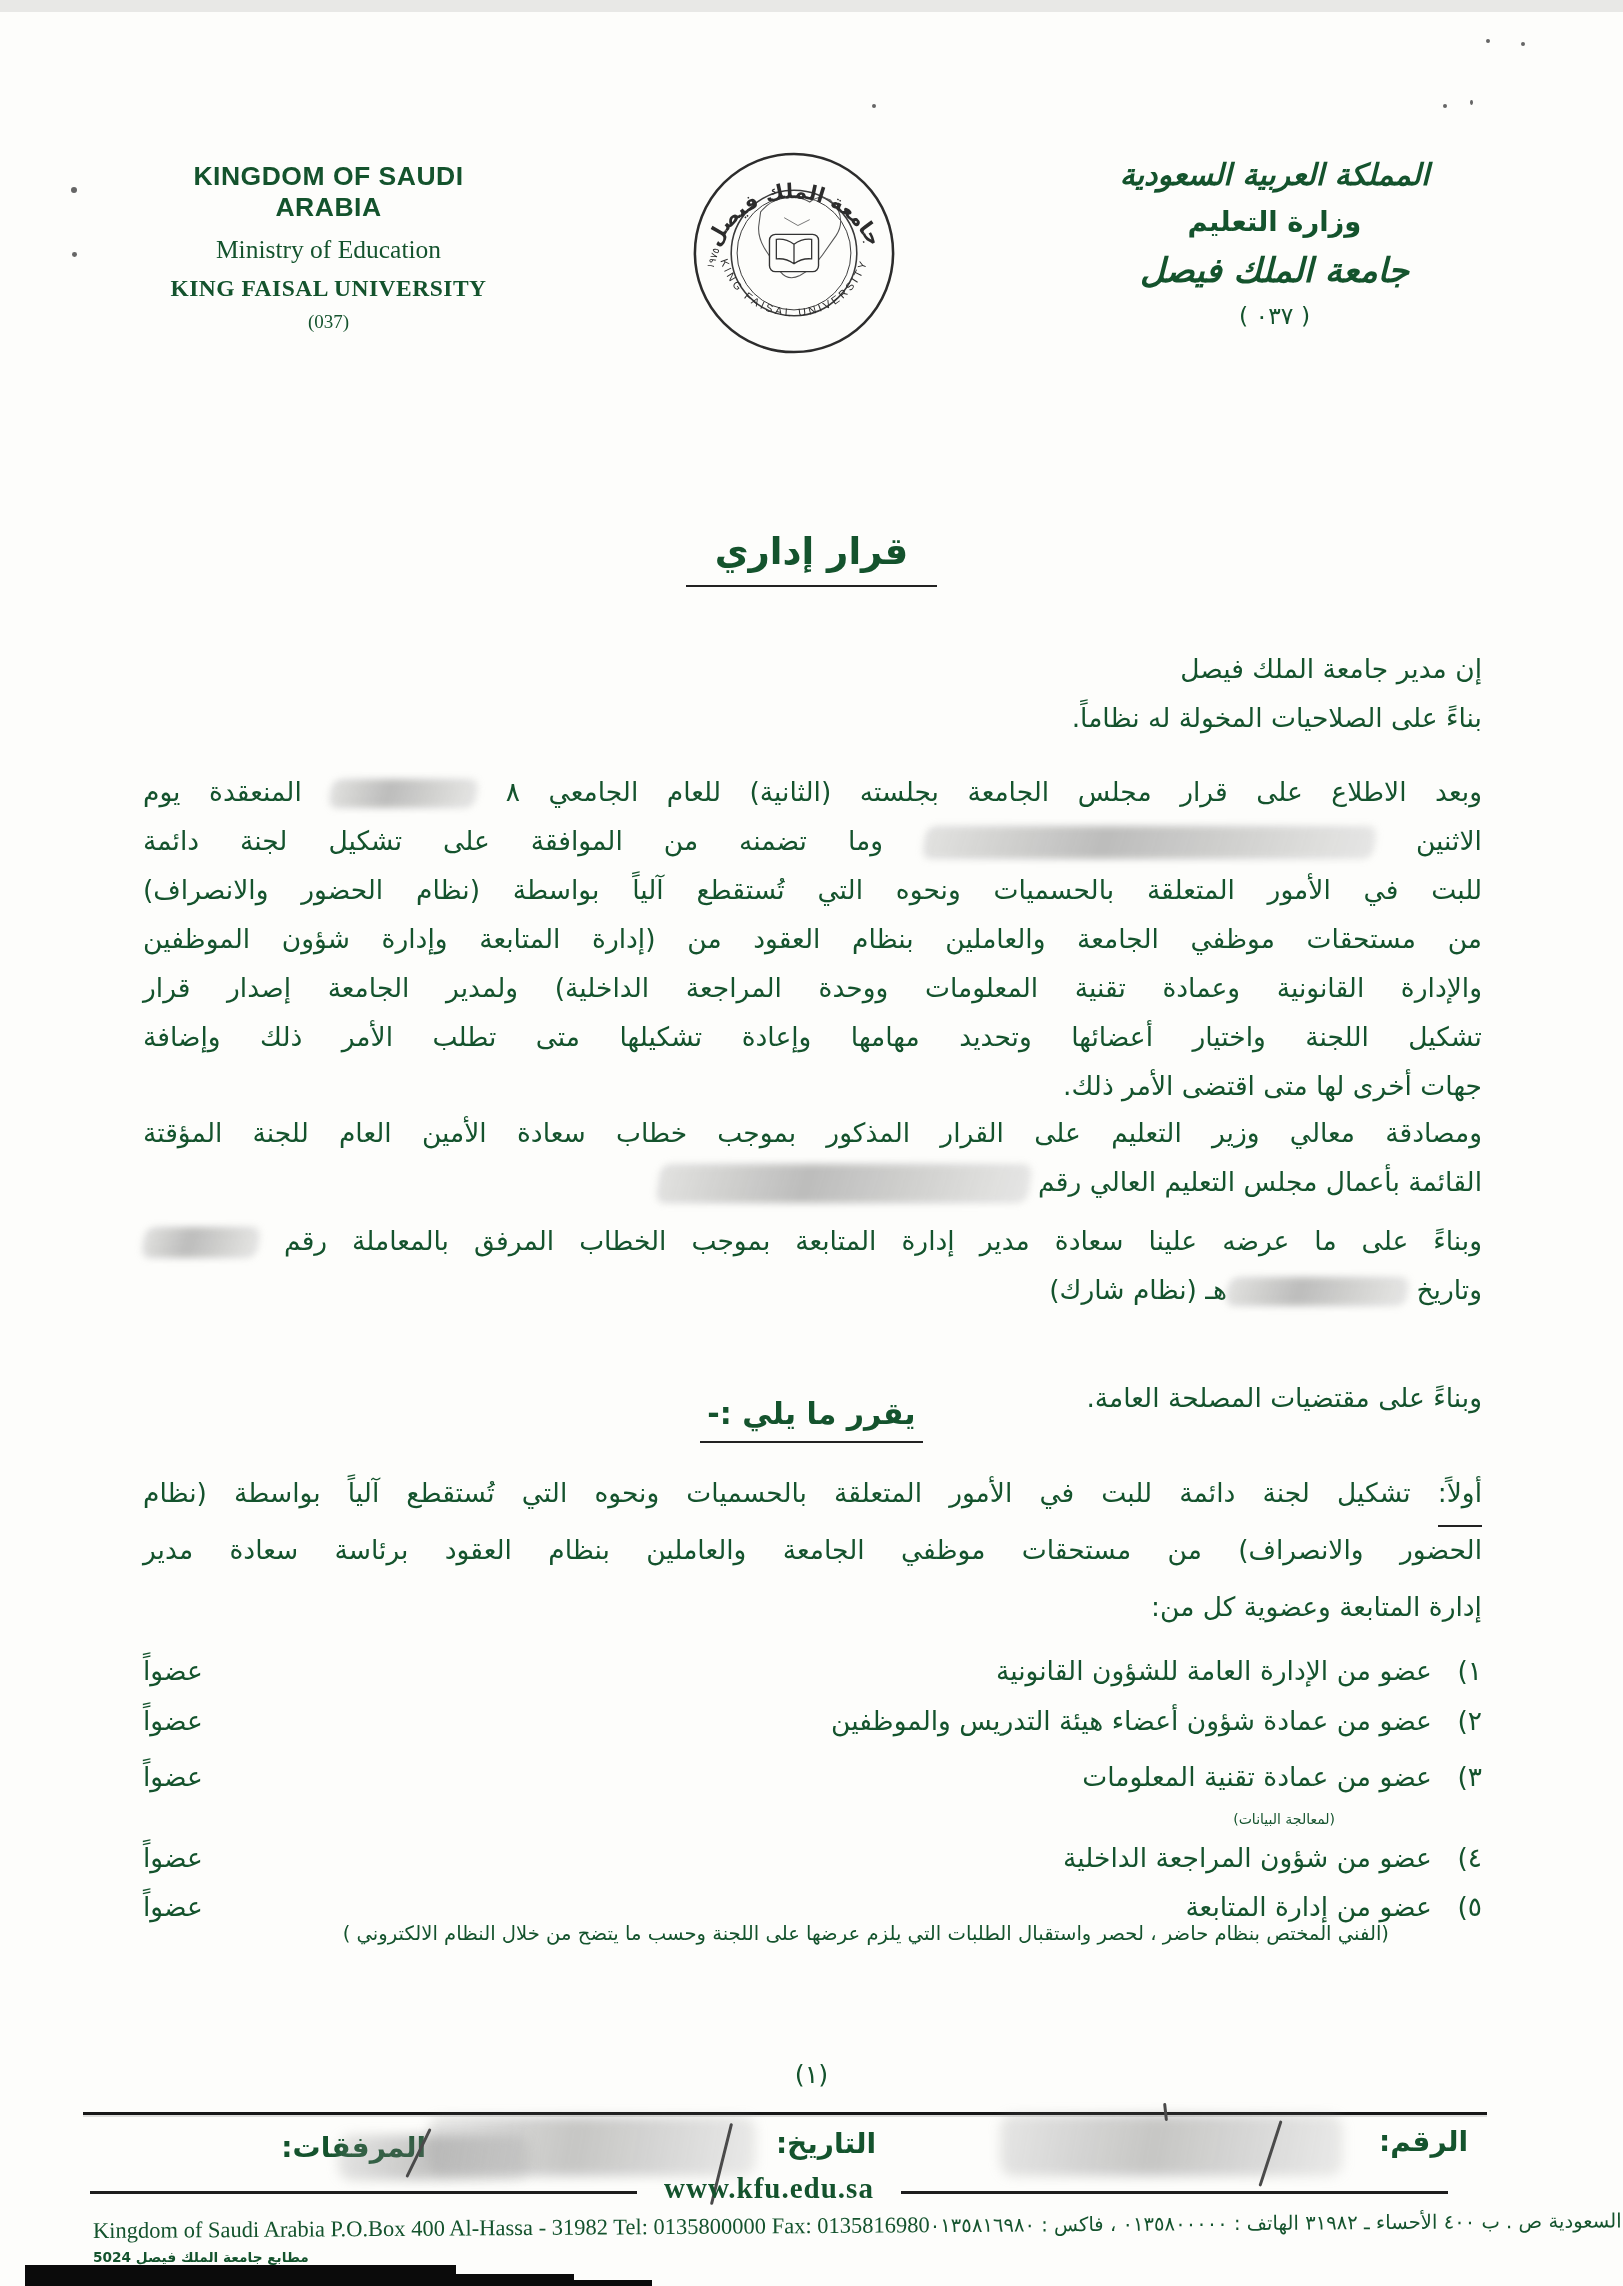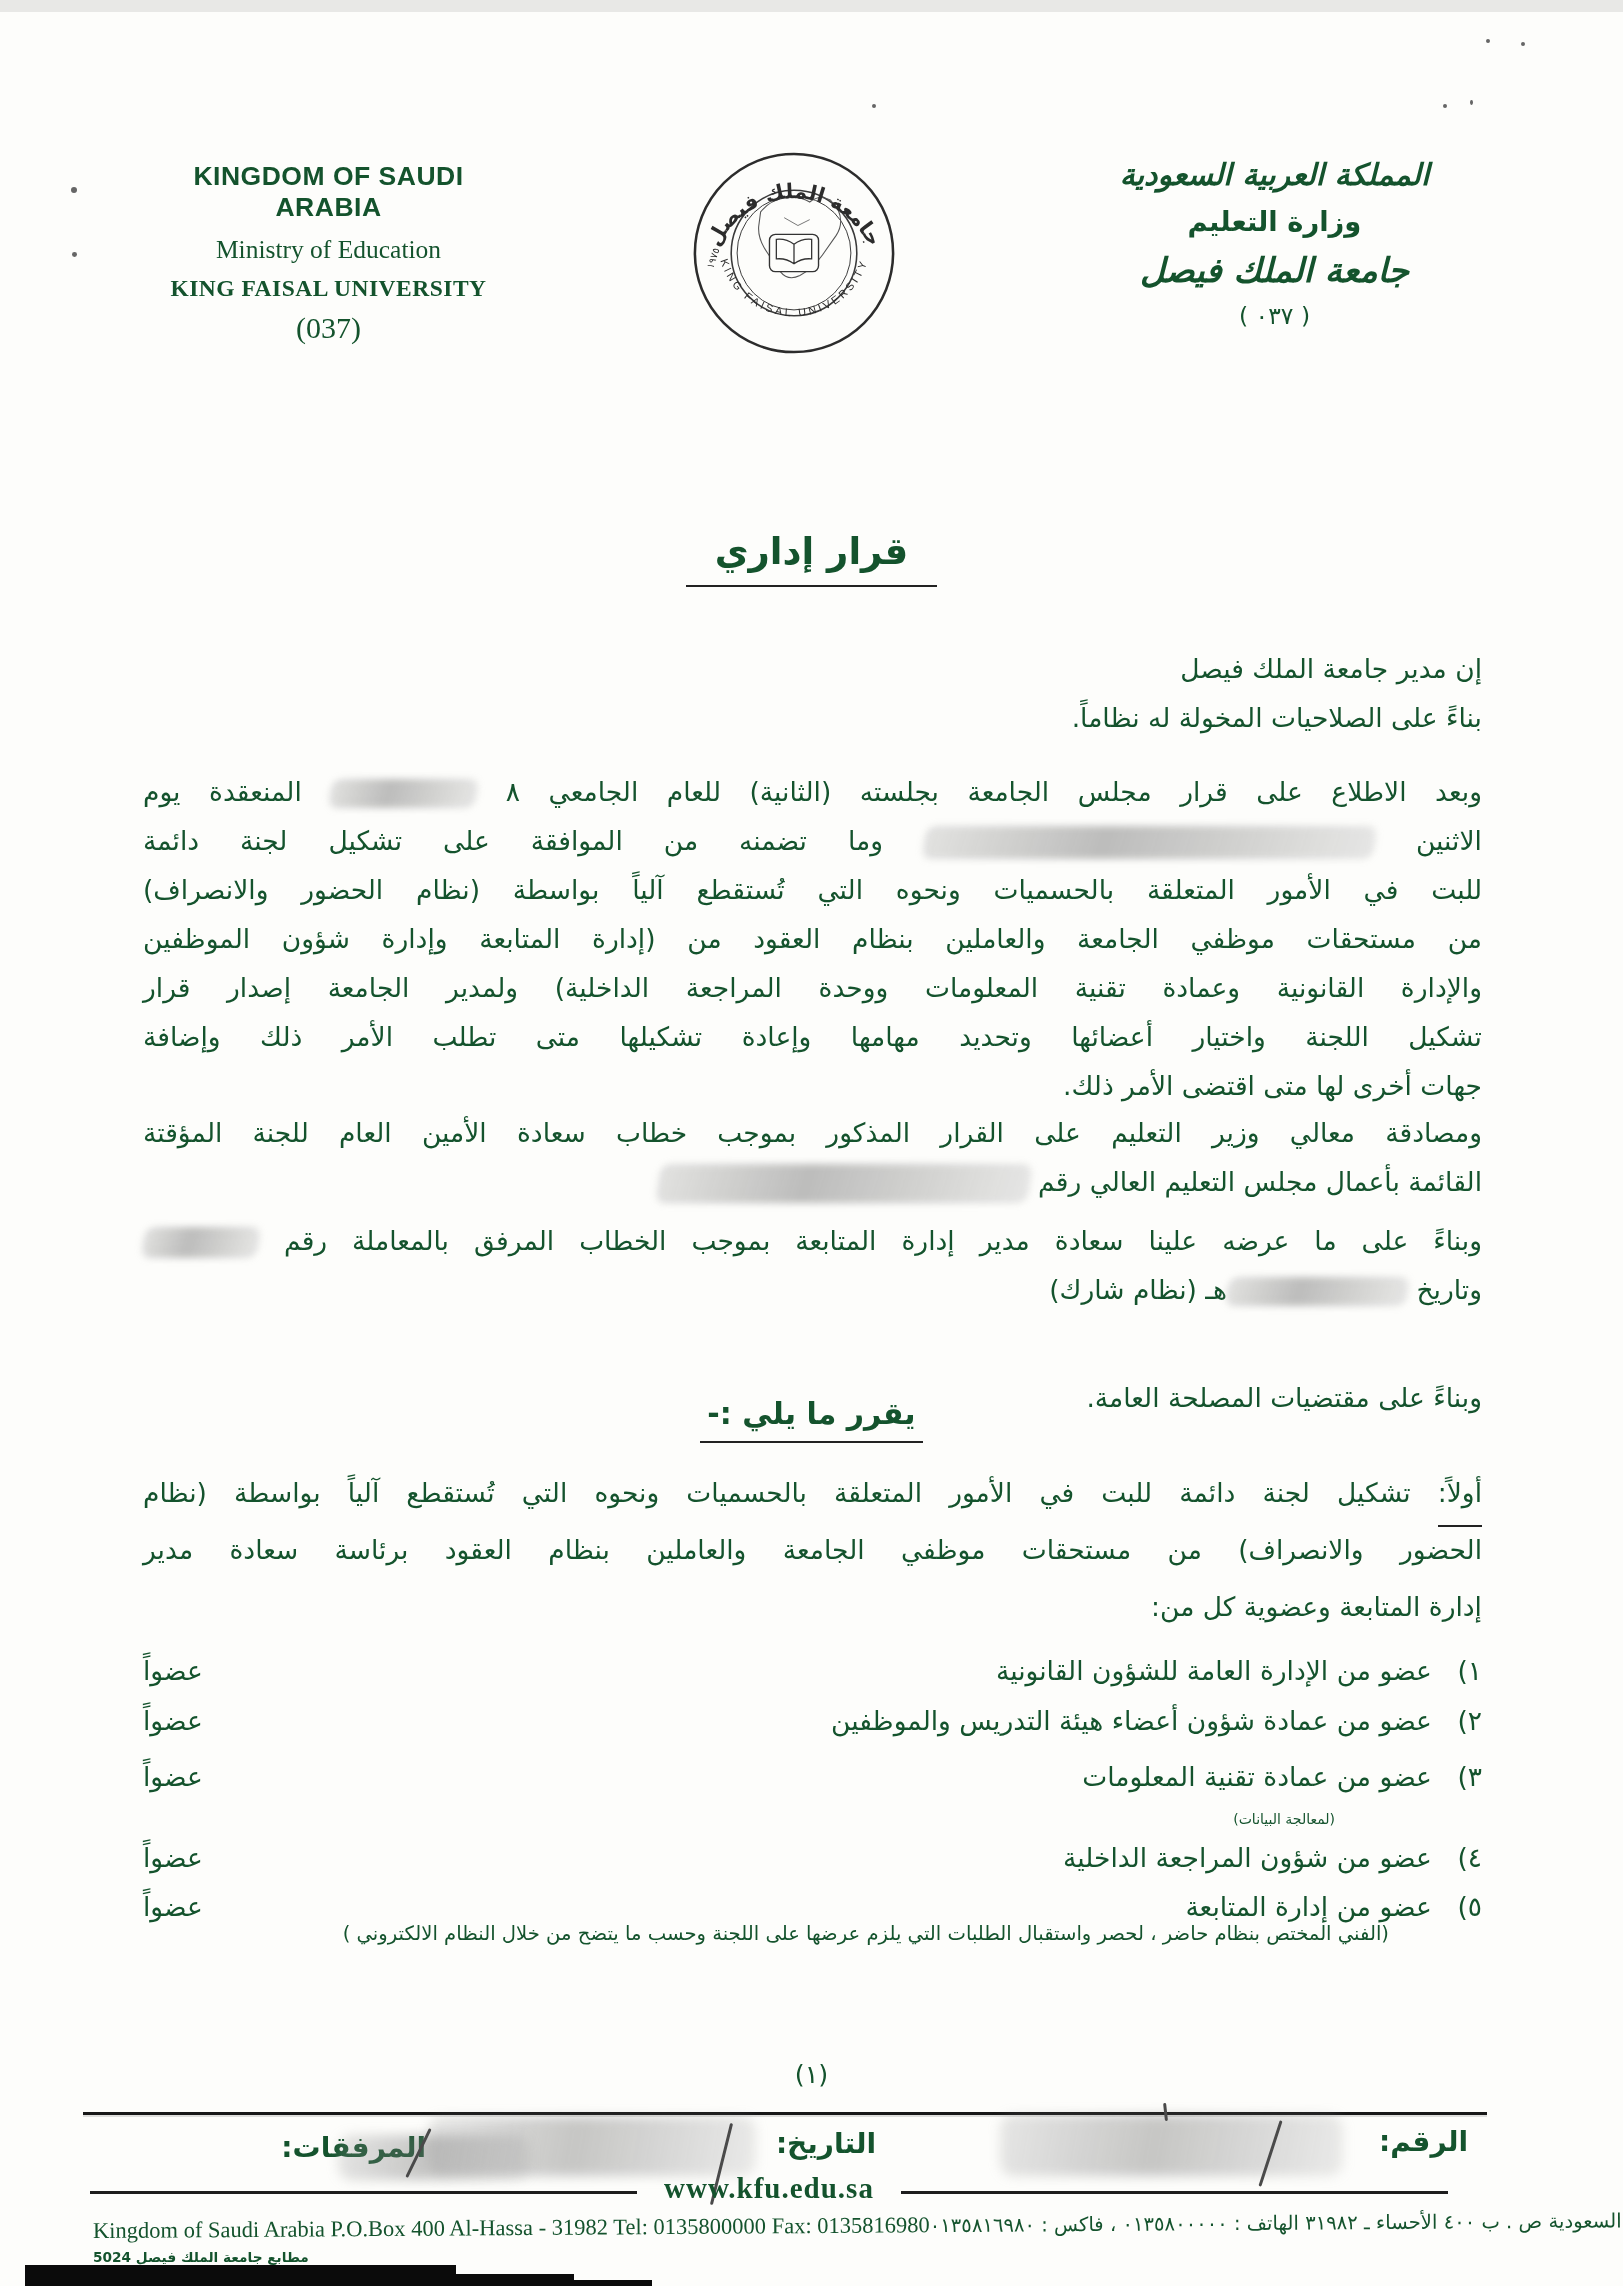--- a/index.html
+++ b/index.html
@@ -6,21 +6,21 @@
   .page{
     position:relative; width:1623px; height:2287px; margin:12px auto;
     background:#fdfdfb; overflow:hidden;
     font-family:"DejaVu Sans", sans-serif; color:#14532d;
   }
   
   .hdr-en{position:absolute; left:147px; top:149px; width:363px; text-align:center; direction:ltr;}
   .hdr-en .l1{font-family:"Liberation Sans",sans-serif; font-weight:bold; font-size:26.5px; letter-spacing:0.5px; margin-bottom:11.8px;}
   .hdr-en .l2{font-family:"Liberation Serif",serif; font-size:25.5px; margin-bottom:9.8px;}
   .hdr-en .l3{font-family:"Liberation Serif",serif; font-weight:bold; font-size:23.5px; letter-spacing:0.5px; margin-bottom:9.8px;}
-  .hdr-en .l4{font-family:"Liberation Serif",serif; font-size:30px;}
+  .hdr-en .l4{font-family:"Liberation Serif",serif; font-size:19px;}
   .hdr-ar{position:absolute; left:1059px; top:145px; width:431px; text-align:center; direction:rtl;}
   .hdr-ar .l1{font-size:30px; font-weight:bold; font-style:italic; margin-bottom:13.7px;}
   .hdr-ar .l2{font-size:27.4px; font-weight:bold; margin-bottom:13.7px;}
   .hdr-ar .l3{font-size:34px; font-weight:bold; font-style:italic; margin-bottom:11.8px;}
   .hdr-ar .l4{font-size:23.5px;}
   .seal{position:absolute; left:690px; top:137px; width:208px; height:208px;}
   
   .doc-title{
     position:absolute; top:518px; left:0; width:100%; text-align:center;
   }

